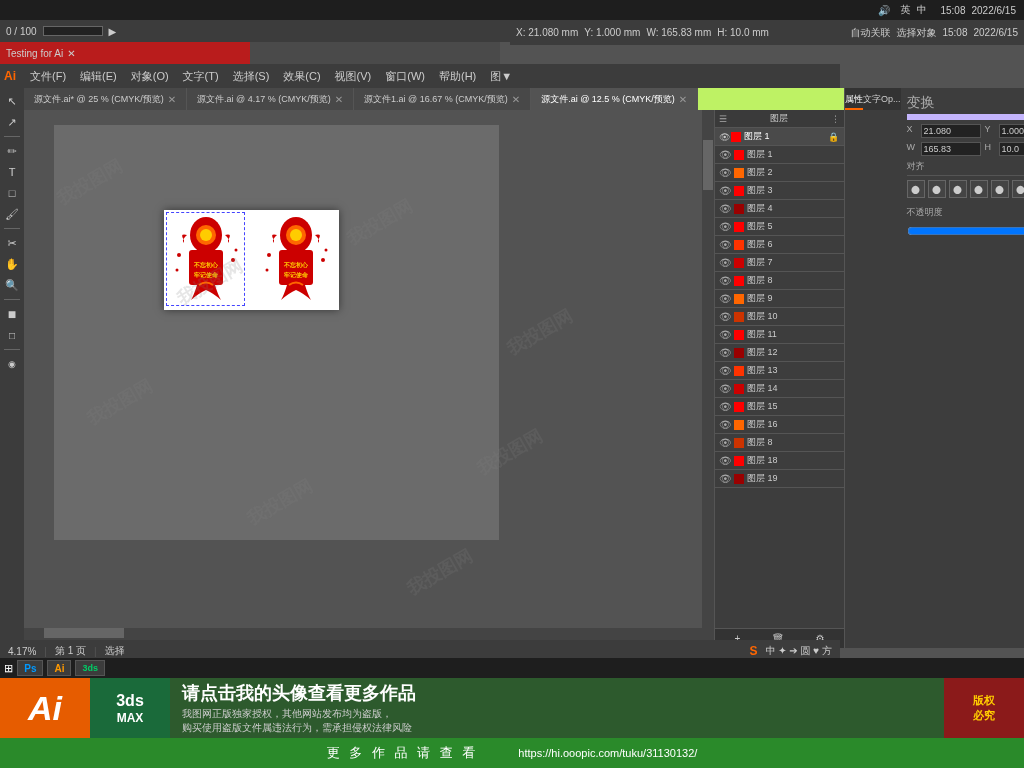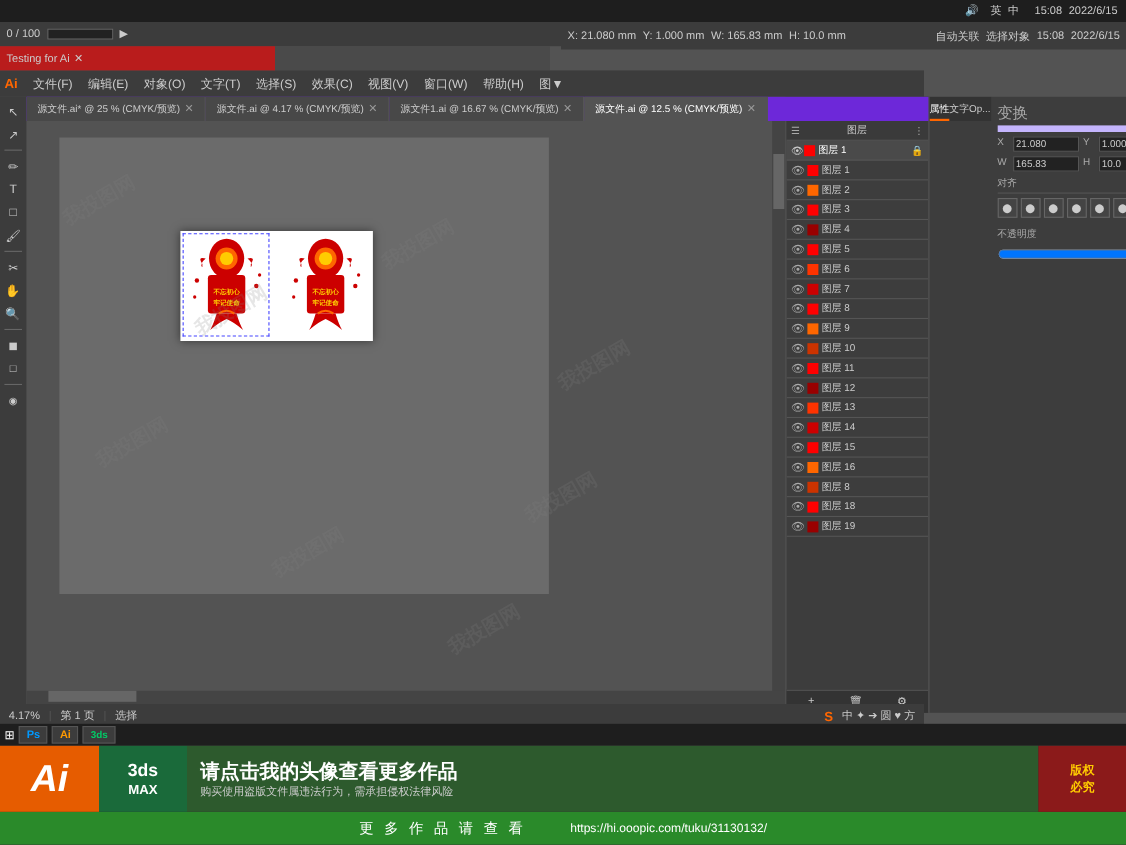--- a/index.html
+++ b/index.html
@@ -8,21 +8,21 @@
     
     .menu-bar {
       width: 100%; height: 24px; background: #3c3c3c;
       display: flex; align-items: center; padding: 0 4px; gap: 2px;
     }
     .menu-item { color: #ccc; font-size: 11px; padding: 2px 6px; cursor: pointer; white-space: nowrap; }
     .ai-logo { color: #ff6600; font-weight: bold; font-size: 12px; margin-right: 6px; }
 
     
     .tab-bar {
-      width: 100%; height: 22px; background: #6d28d9;
+      width: 100%; height: 22px; background: #bef264;
       display: flex; overflow: hidden;
     }
     .tab {
       height: 22px; padding: 0 10px; font-size: 10px; color: #ccc;
       display: flex; align-items: center; gap: 4px; border-right: 1px solid #555;
       cursor: pointer; white-space: nowrap; background: #484848;
     }
     .tab.active { background: #535353; color: #fff; }
     .tab-close { color: #999; font-size: 10px; }
 
@@ -421,20 +421,21 @@
         <span style="color:white;font-size:34px;font-weight:bold;font-style:italic;">Ai</span>
       </div>
 
       <div style="width:80px;background:#1a6a3a;display:flex;align-items:center;justify-content:center;flex-direction:column;">
         <span style="color:white;font-size:16px;font-weight:bold;line-height:1.2;">3ds</span>
         <span style="color:white;font-size:12px;font-weight:bold;">MAX</span>
       </div>
 
       <div style="flex:1;background:#2d5a2d;display:flex;flex-direction:column;justify-content:center;padding:0 12px;">
         <span style="color:#fff;font-size:18px;font-weight:bold;">请点击我的头像查看更多作品</span>
+        <span style="color:#ccc;font-size:10px;margin-top:2px;">我图网正版独家授权，其他网站发布均为盗版，</span>
         <span style="color:#ccc;font-size:10px;">购买使用盗版文件属违法行为，需承担侵权法律风险</span>
       </div>
 
       <div style="width:80px;background:#8b1a1a;display:flex;align-items:center;justify-content:center;">
         <span style="color:#ffcc00;font-size:11px;font-weight:bold;text-align:center;white-space:pre-line;">版权
 必究</span>
       </div>
     </div>
 
     <div style="height:30px;background:#2a8a2a;display:flex;align-items:center;justify-content:center;gap:40px;">

